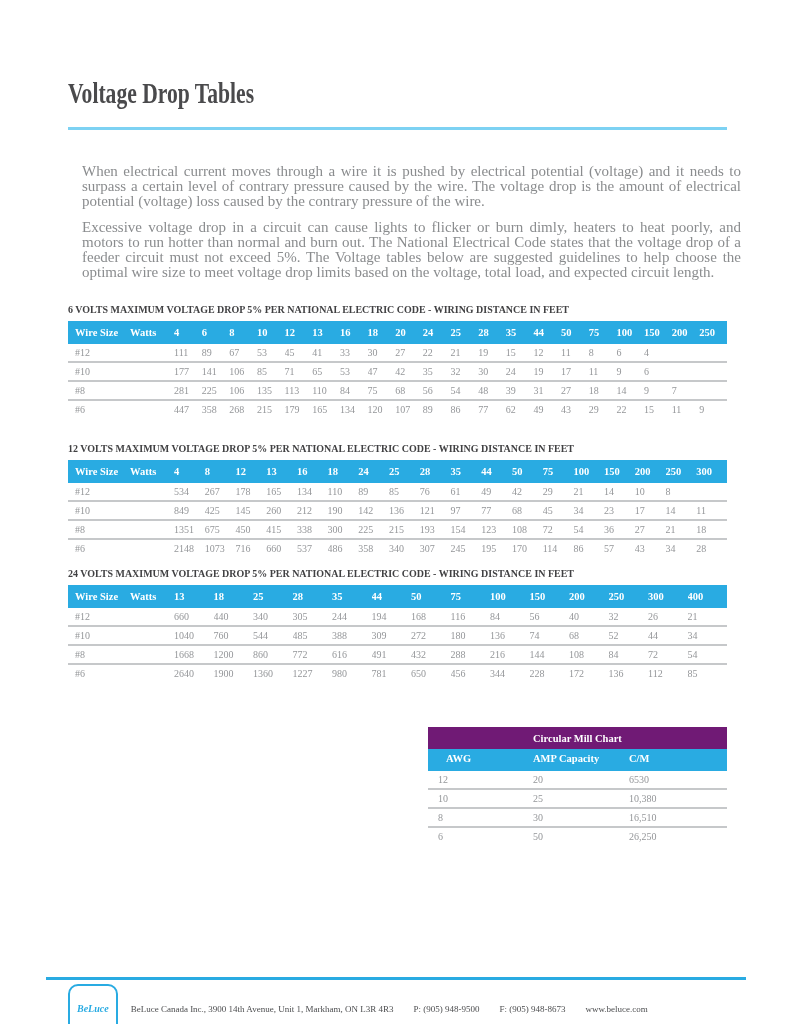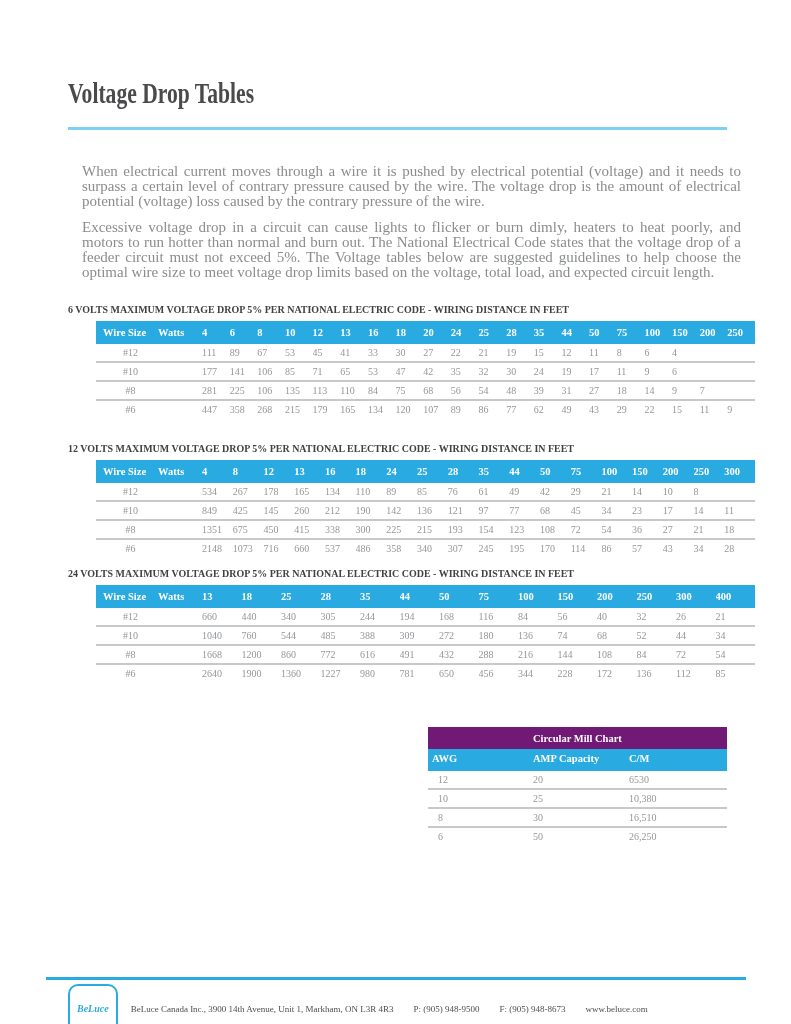--- a/index.html
+++ b/index.html
@@ -19,46 +19,46 @@
     font-size:15px;line-height:15px;color:#8a8c8e;text-align:justify;
   }
   .intro.p1{top:150px;}
   .intro.p2{top:206px;}
 
   .tbl-section{position:absolute;left:68px;width:659px;}
   .tbl-title{
     font-size:10.5px;font-weight:bold;color:#414143;white-space:nowrap;
     transform:scaleX(0.95);transform-origin:left center;margin-bottom:6px;
   }
-  .trow{display:grid;width:659px;margin-left:28px;}
+  .trow{display:grid;width:659px;}
   .thead{background:#29abe2;height:23px;}
   .th{
     color:#ffffff;font-size:10.5px;font-weight:bold;line-height:23px;
     text-align:left;white-space:nowrap;overflow:hidden;
   }
   .th.first{padding-left:7px;}
   .tbodyrow{height:17px;border-bottom:2px solid #c6c8ca;}
   .tbodyrow:last-child{border-bottom:none;}
   .td{
     color:#949699;font-size:10px;line-height:17px;text-align:left;
     white-space:nowrap;overflow:hidden;
   }
-  .td.first{padding-left:7px;text-align:center;}
+  .td.first{padding-left:7px;}
 
   
   .mill{position:absolute;left:428px;top:727px;width:299px;}
   .mill-title-band{background:#701a75;height:22px;}
   .mill-title{
     display:inline-block;margin-left:105px;color:#ffffff;
     font-size:10.5px;font-weight:bold;line-height:24px;
   }
   .mill-grid{display:grid;grid-template-columns:105px 96px 1fr;}
   .mill-head{background:#29abe2;height:22px;}
   .mh{color:#ffffff;font-size:10.5px;font-weight:bold;line-height:20px;}
-  .mh.first{padding-left:4px;}
+  .mh.first{padding-left:18px;}
   .mill-row{height:17px;border-bottom:2px solid #c6c8ca;}
   .mill-row:last-child{border-bottom:none;}
   .mc{color:#949699;font-size:10px;line-height:17px;}
   .mc.first{padding-left:10px;}
 
   
   .footer-rule{position:absolute;left:46px;top:977px;width:700px;height:3px;background:#29abe2;}
   .footer{position:absolute;left:68px;top:984px;width:700px;display:flex;align-items:center;}
   .logo-pill{
     display:inline-block;border:2px solid #29abe2;border-radius:10px;

